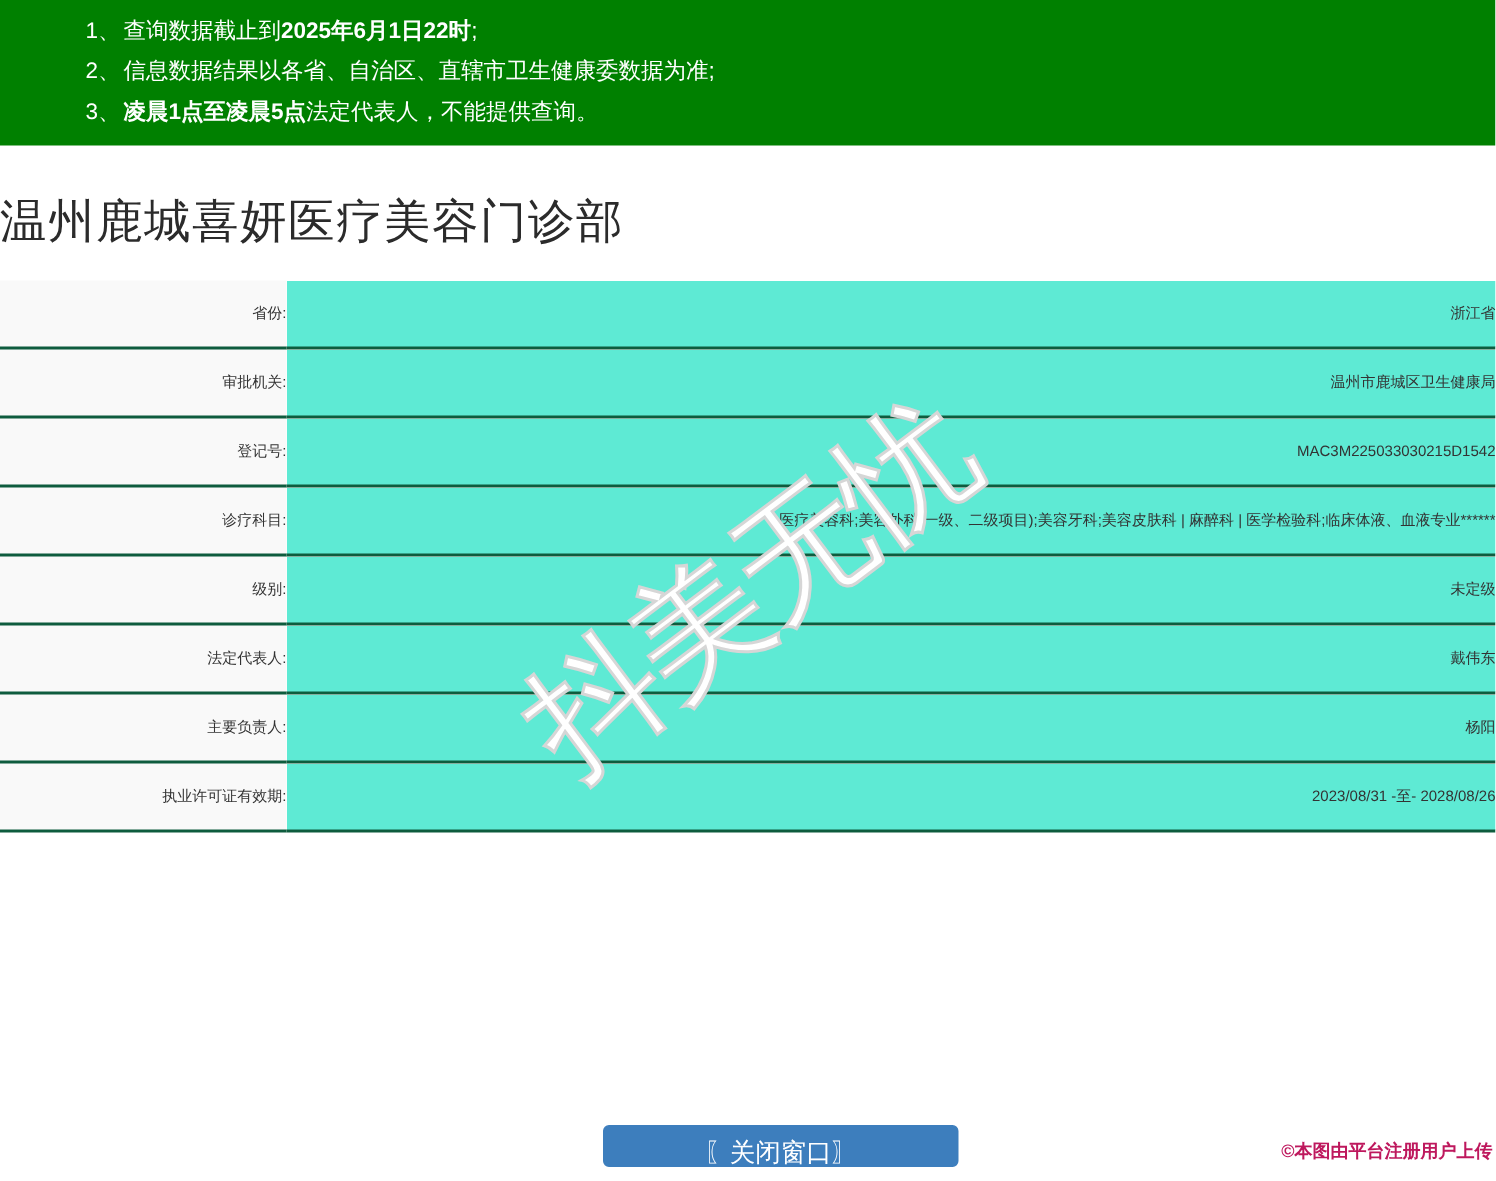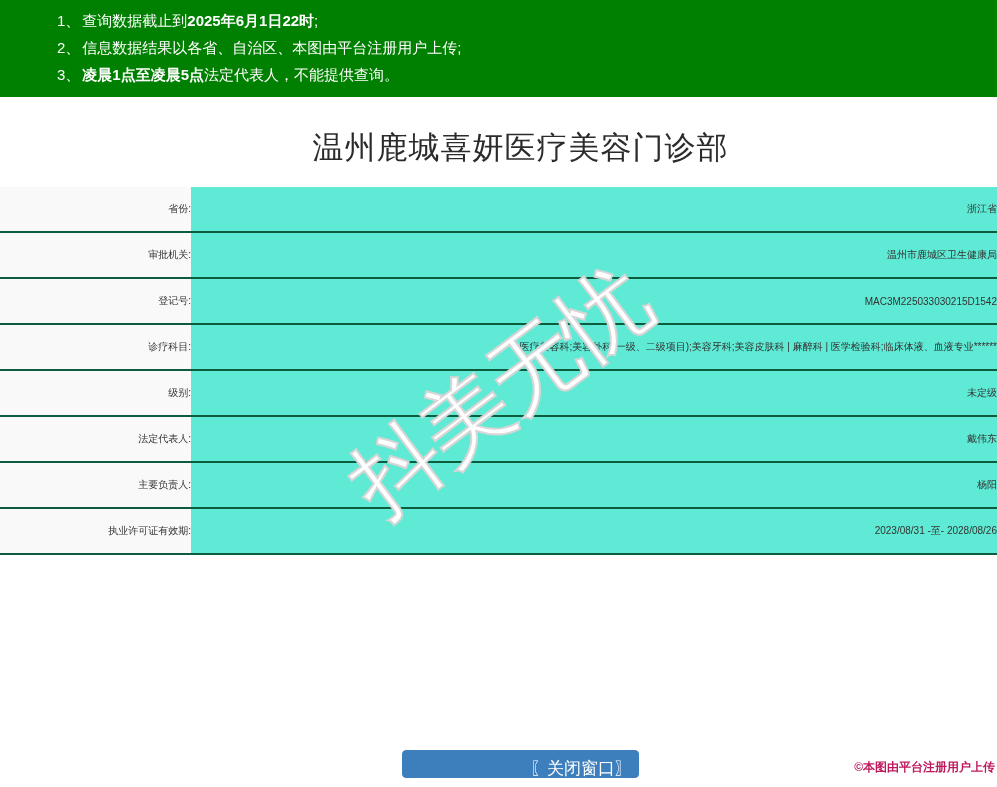--- a/index.html
+++ b/index.html
@@ -26,27 +26,26 @@
     font-size: 15px;
     line-height: 27px;
   }
   .notice-line { white-space: nowrap; }
   .notice-num { margin-right: 2px; }
   .notice-bold { font-weight: bold; text-align: right; }
 
   
   .page-title {
     margin: 33px 0 0 0;
-    text-align: center;
+    text-align: left;
     font-size: 31px;
     line-height: 36px;
     font-weight: 500;
     color: #2b2b2b;
     letter-spacing: 1px;
-    padding-left: 44px;
   }
 
   
   .info-table {
     width: 100%;
     border-collapse: collapse;
     margin-top: 21px;
     font-size: 10px;
     color: #333333;
     table-layout: fixed;
@@ -92,21 +91,21 @@
     top: 750px;
     width: 237px;
     height: 28px;
     background: #3d7ebd;
     color: #ffffff;
     font-size: 17px;
     font-family: "Liberation Sans", sans-serif;
     border: 1px solid #3d7ebd;
     border-radius: 4px;
     cursor: pointer;
-    text-align: right;
+    text-align: center;
     line-height: 34px;
     z-index: 4;
   }
 
   
   .copyright {
     position: absolute;
     right: 2px;
     top: 759px;
     font-size: 12px;
@@ -117,21 +116,21 @@
   }
 </style>
 </head>
 <body>
 
 <div class="notice-bar">
   <div class="notice-line">
     <span class="notice-num">1、</span><span>查询数据截止到</span><span class="notice-bold">2025年6月1日22时</span><span>;</span>
   </div>
   <div class="notice-line">
-    <span class="notice-num">2、</span><span>信息数据结果以各省、自治区、本图由平台注册用户上传;</span><span class="notice-bold"></span><span></span>
+    <span class="notice-num">2、</span><span>信息数据结果以各省、自治区、直辖市卫生健康委数据为准;</span><span class="notice-bold"></span><span></span>
   </div>
   <div class="notice-line">
     <span class="notice-num">3、</span><span></span><span class="notice-bold">凌晨1点至凌晨5点</span><span>法定代表人，不能提供查询。</span>
   </div>
 </div>
 
 <h1 class="page-title">温州鹿城喜妍医疗美容门诊部</h1>
 
 <table class="info-table">
   <tbody>

